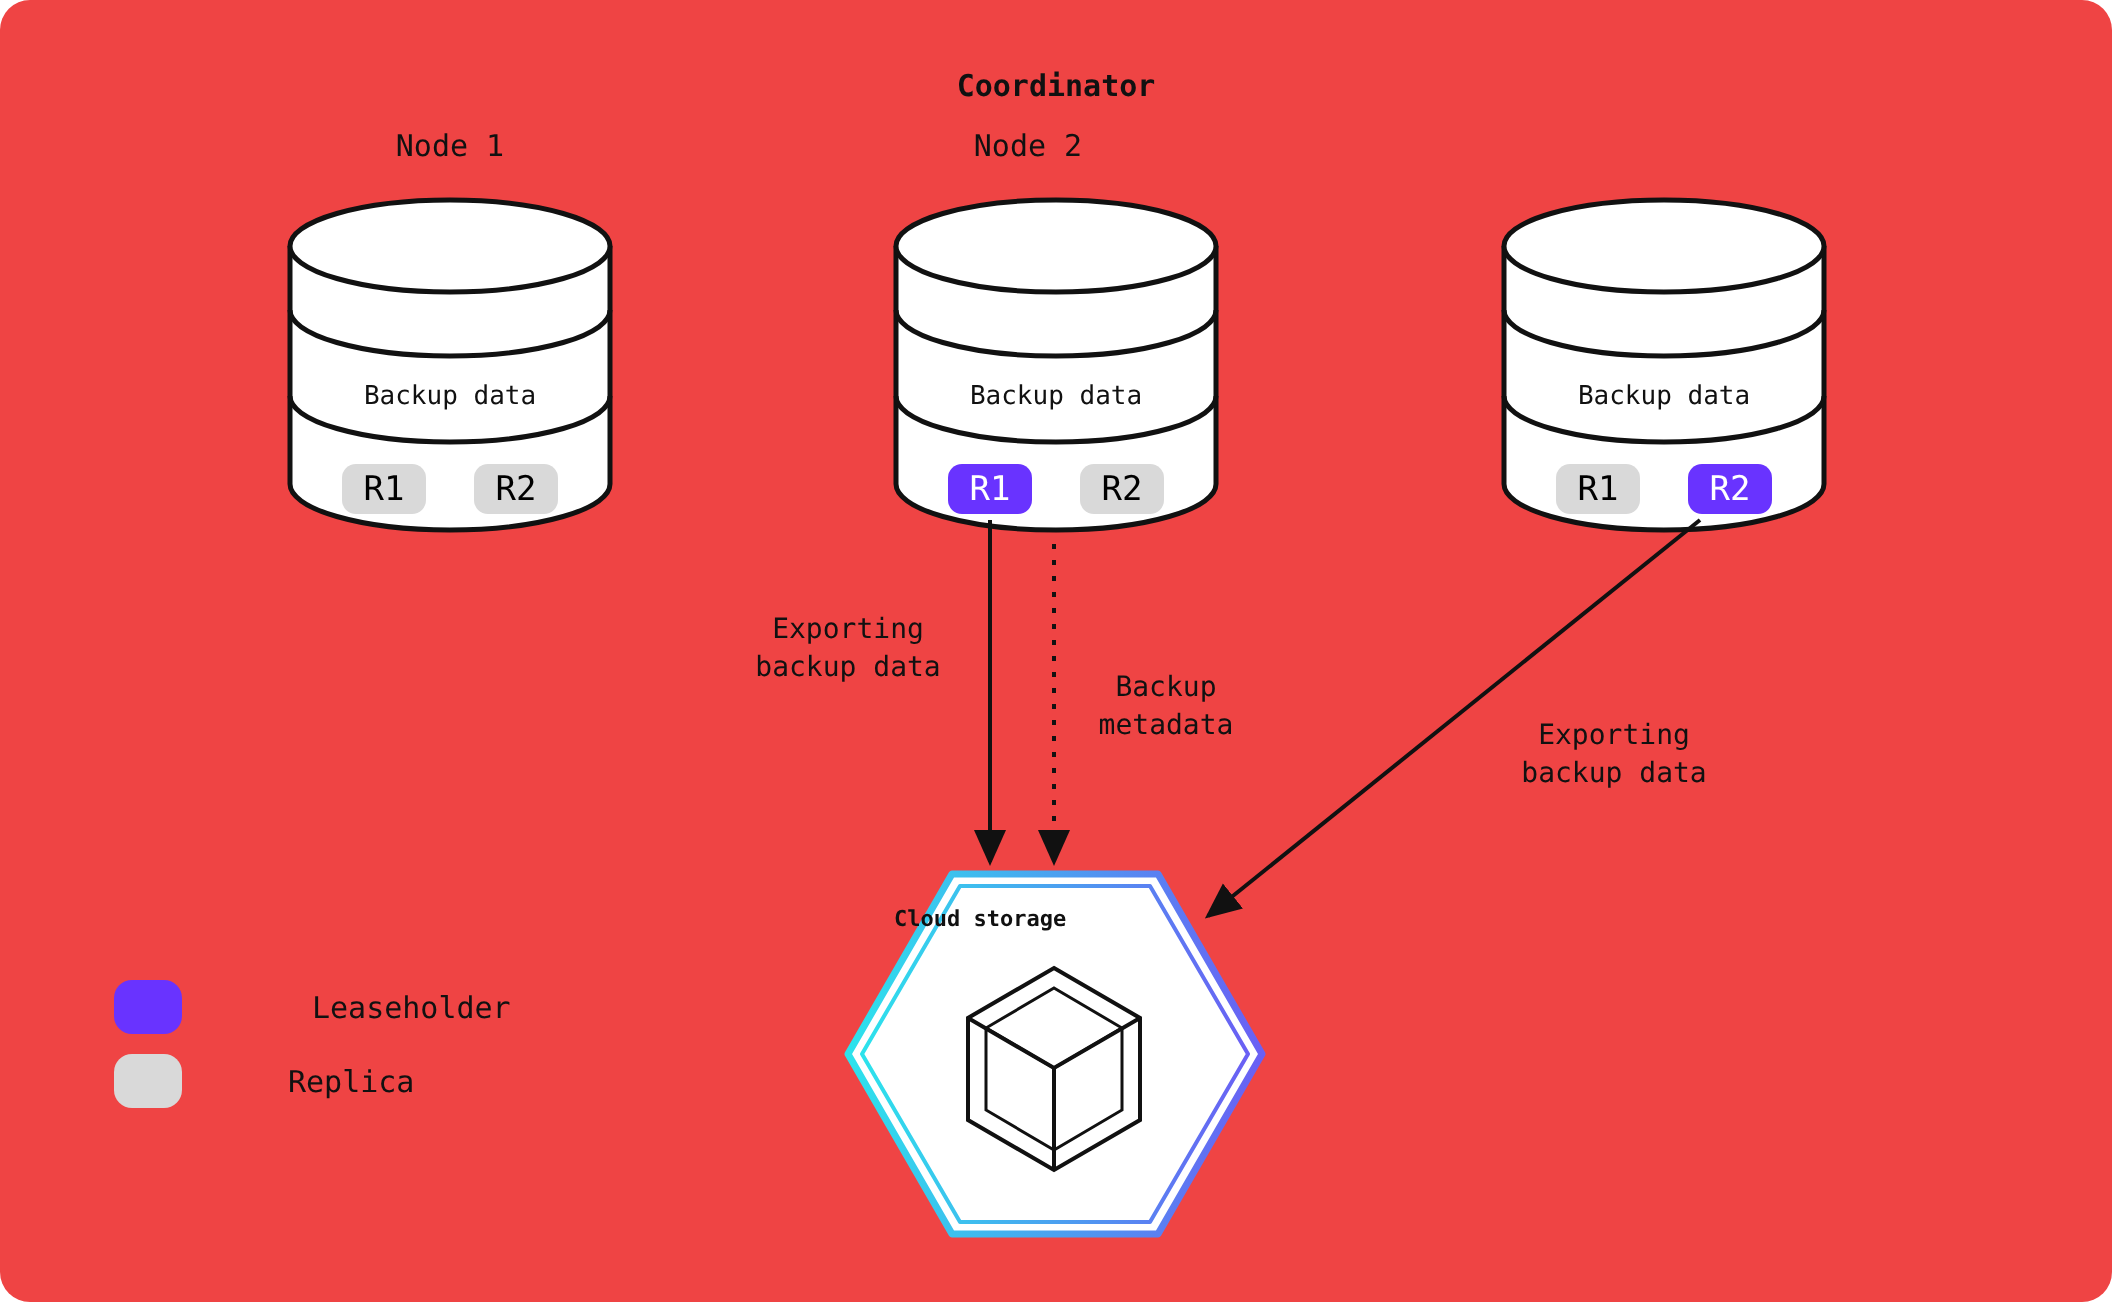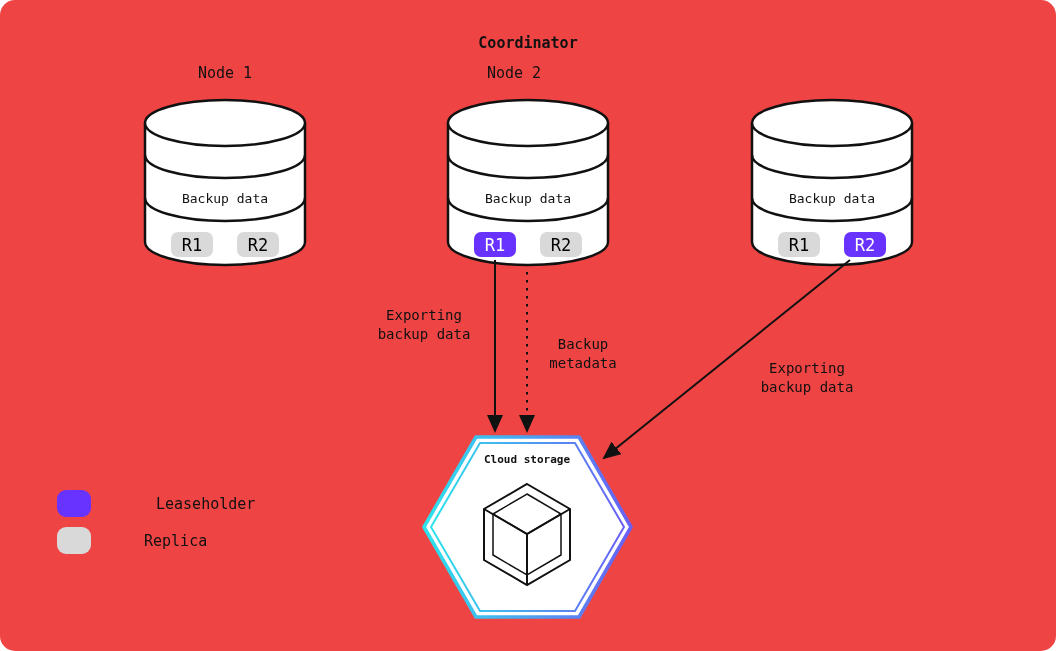--- a/index.html
+++ b/index.html
@@ -14,21 +14,21 @@
   .title{font-weight:bold;font-size:15px;text-align:center;width:200px;}
   .node-label{font-size:15px;text-align:center;width:160px;}
   .band-label{font-size:13px;text-align:center;width:160px;}
   .badge{
     position:absolute;width:42px;height:25px;border-radius:7px;
     display:flex;align-items:center;justify-content:center;font-size:17px;
   }
   .badge.replica{background:#d9d9d9;color:#000;}
   .badge.leaseholder{background:#6933ff;color:#fff;}
   .arrow-label{font-size:14px;line-height:19px;text-align:center;margin-top:20px;}
-  .cloud-label{font-size:11px;font-weight:bold;text-align:center;width:160px;}
+  .cloud-label{font-size:11px;font-weight:bold;width:160px;}
   .legend-swatch{position:absolute;width:34px;height:27px;border-radius:9px;}
   .legend-swatch.leaseholder{background:#6933ff;}
   .legend-swatch.replica{background:#d9d9d9;}
   .legend-label{font-size:15px;margin-left:44px;}
 </style>
 </head>
 <body>
 
 <div class="canvas">
 

